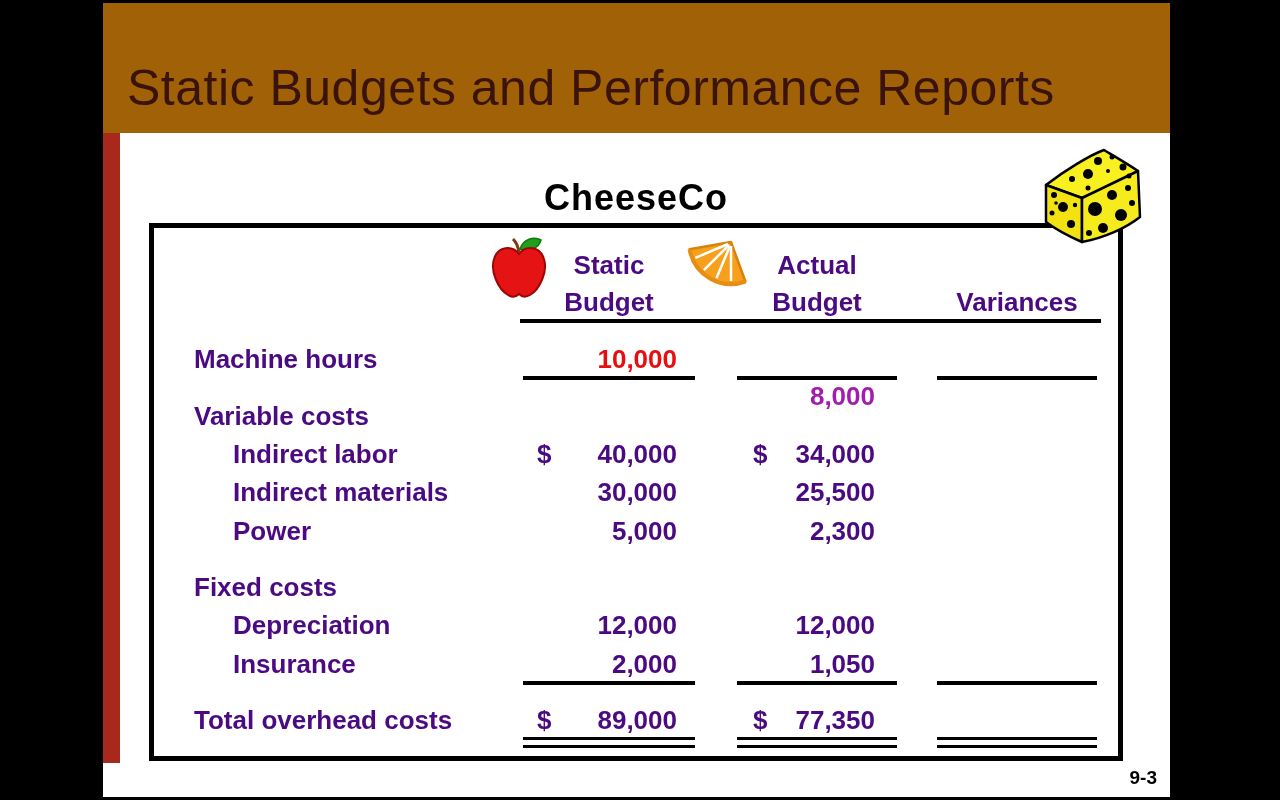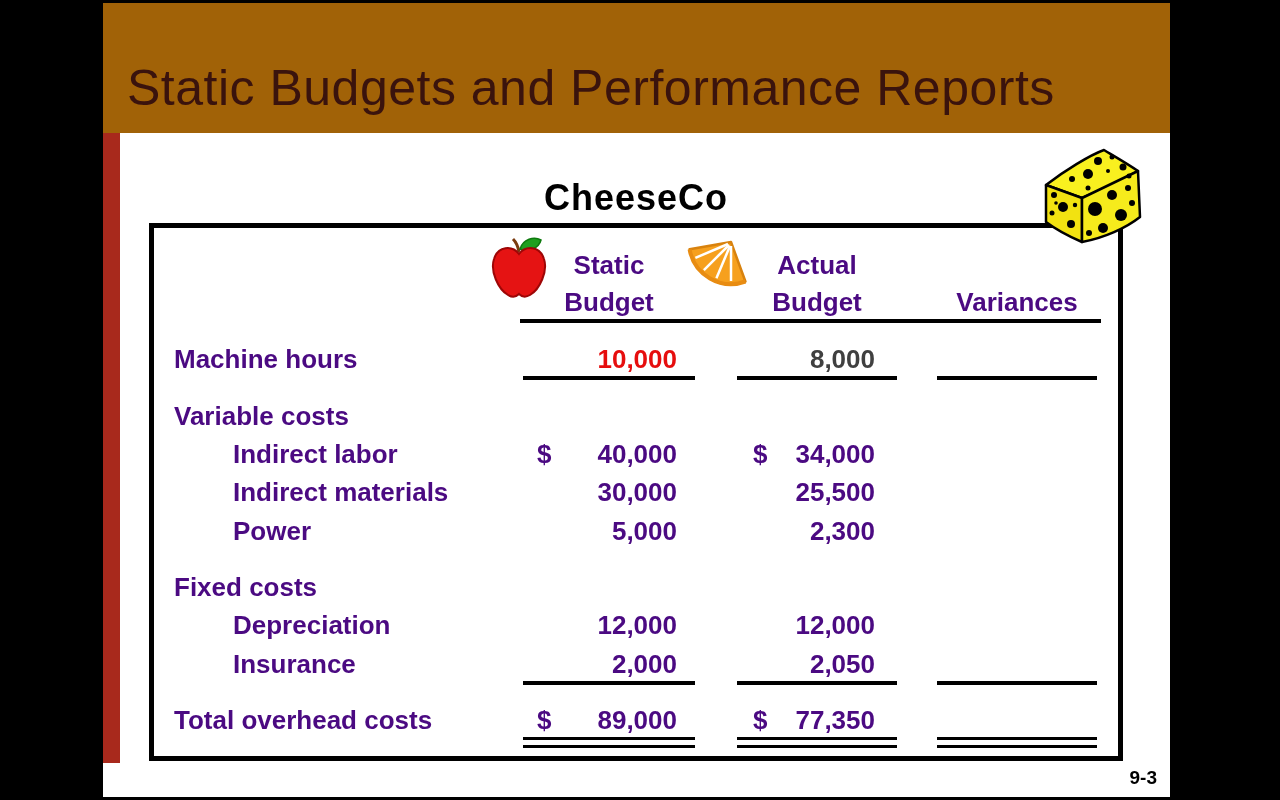--- a/index.html
+++ b/index.html
@@ -39,29 +39,29 @@
   }
   .hdr-icon{position:absolute;}
   .hc{position:absolute;text-align:center;white-space:nowrap;}
   .col2{left:369px;width:172px;}
   .col3{left:583px;width:160px;}
   .col4{left:783px;width:160px;}
   .hrow1{top:22px;}
   .hrow2{top:59px;}
   .hul{position:absolute;left:366px;top:91px;width:581px;height:4px;background:#000;}
   .row{position:absolute;left:0;width:100%;height:30px;}
-  .lbl{position:absolute;left:20px;white-space:nowrap;}
+  .lbl{position:absolute;left:40px;white-space:nowrap;}
   .lbl.indent{left:79px;text-align:center;}
   .cell{position:absolute;display:flex;justify-content:flex-end;box-sizing:border-box;}
   .cell.col2{padding-right:18px;padding-left:14px;align-items:flex-end;}
   .cell.col3{padding-right:22px;padding-left:16px;}
   .cell .dollar{font-style:normal;margin-right:auto;}
   .cell b{font-weight:700;}
   .val-red{color:#E60E0E;}
-  .val-green{color:#404040;}
+  .val-green{color:#a21caf;margin-top:37px;}
   .ulrow{position:absolute;left:0;width:100%;height:4px;}
   .ulrow i{position:absolute;height:4px;background:#000;display:block;}
   .ulrow i.u2{left:369px;width:172px;}
   .ulrow i.u3{left:583px;width:160px;}
   .ulrow i.u4{left:783px;width:160px;}
   .dulrow{position:absolute;left:0;width:100%;height:11px;}
   .dulrow i{position:absolute;height:11px;box-sizing:border-box;display:block;
     border-top:3px solid #000;border-bottom:3px solid #000;background:transparent;}
   .dulrow i.u2{left:369px;width:172px;}
   .dulrow i.u3{left:583px;width:160px;}
@@ -185,21 +185,21 @@
           <b>12,000</b>
         </span>
     </div>
 
     <div class="row r7">
       <span class="lbl indent">Insurance</span>
       <span class="cell col2">
           <b>2,000</b>
         </span>
       <span class="cell col3">
-          <b>2,050</b>
+          <b>1,050</b>
         </span>
     </div>
     <div class="ulrow r7u">
         <i class="u2"></i>
         <i class="u3"></i>
         <i class="u4"></i>
       </div>
 
     <div class="row r8">
       <span class="lbl">Total overhead costs</span>

